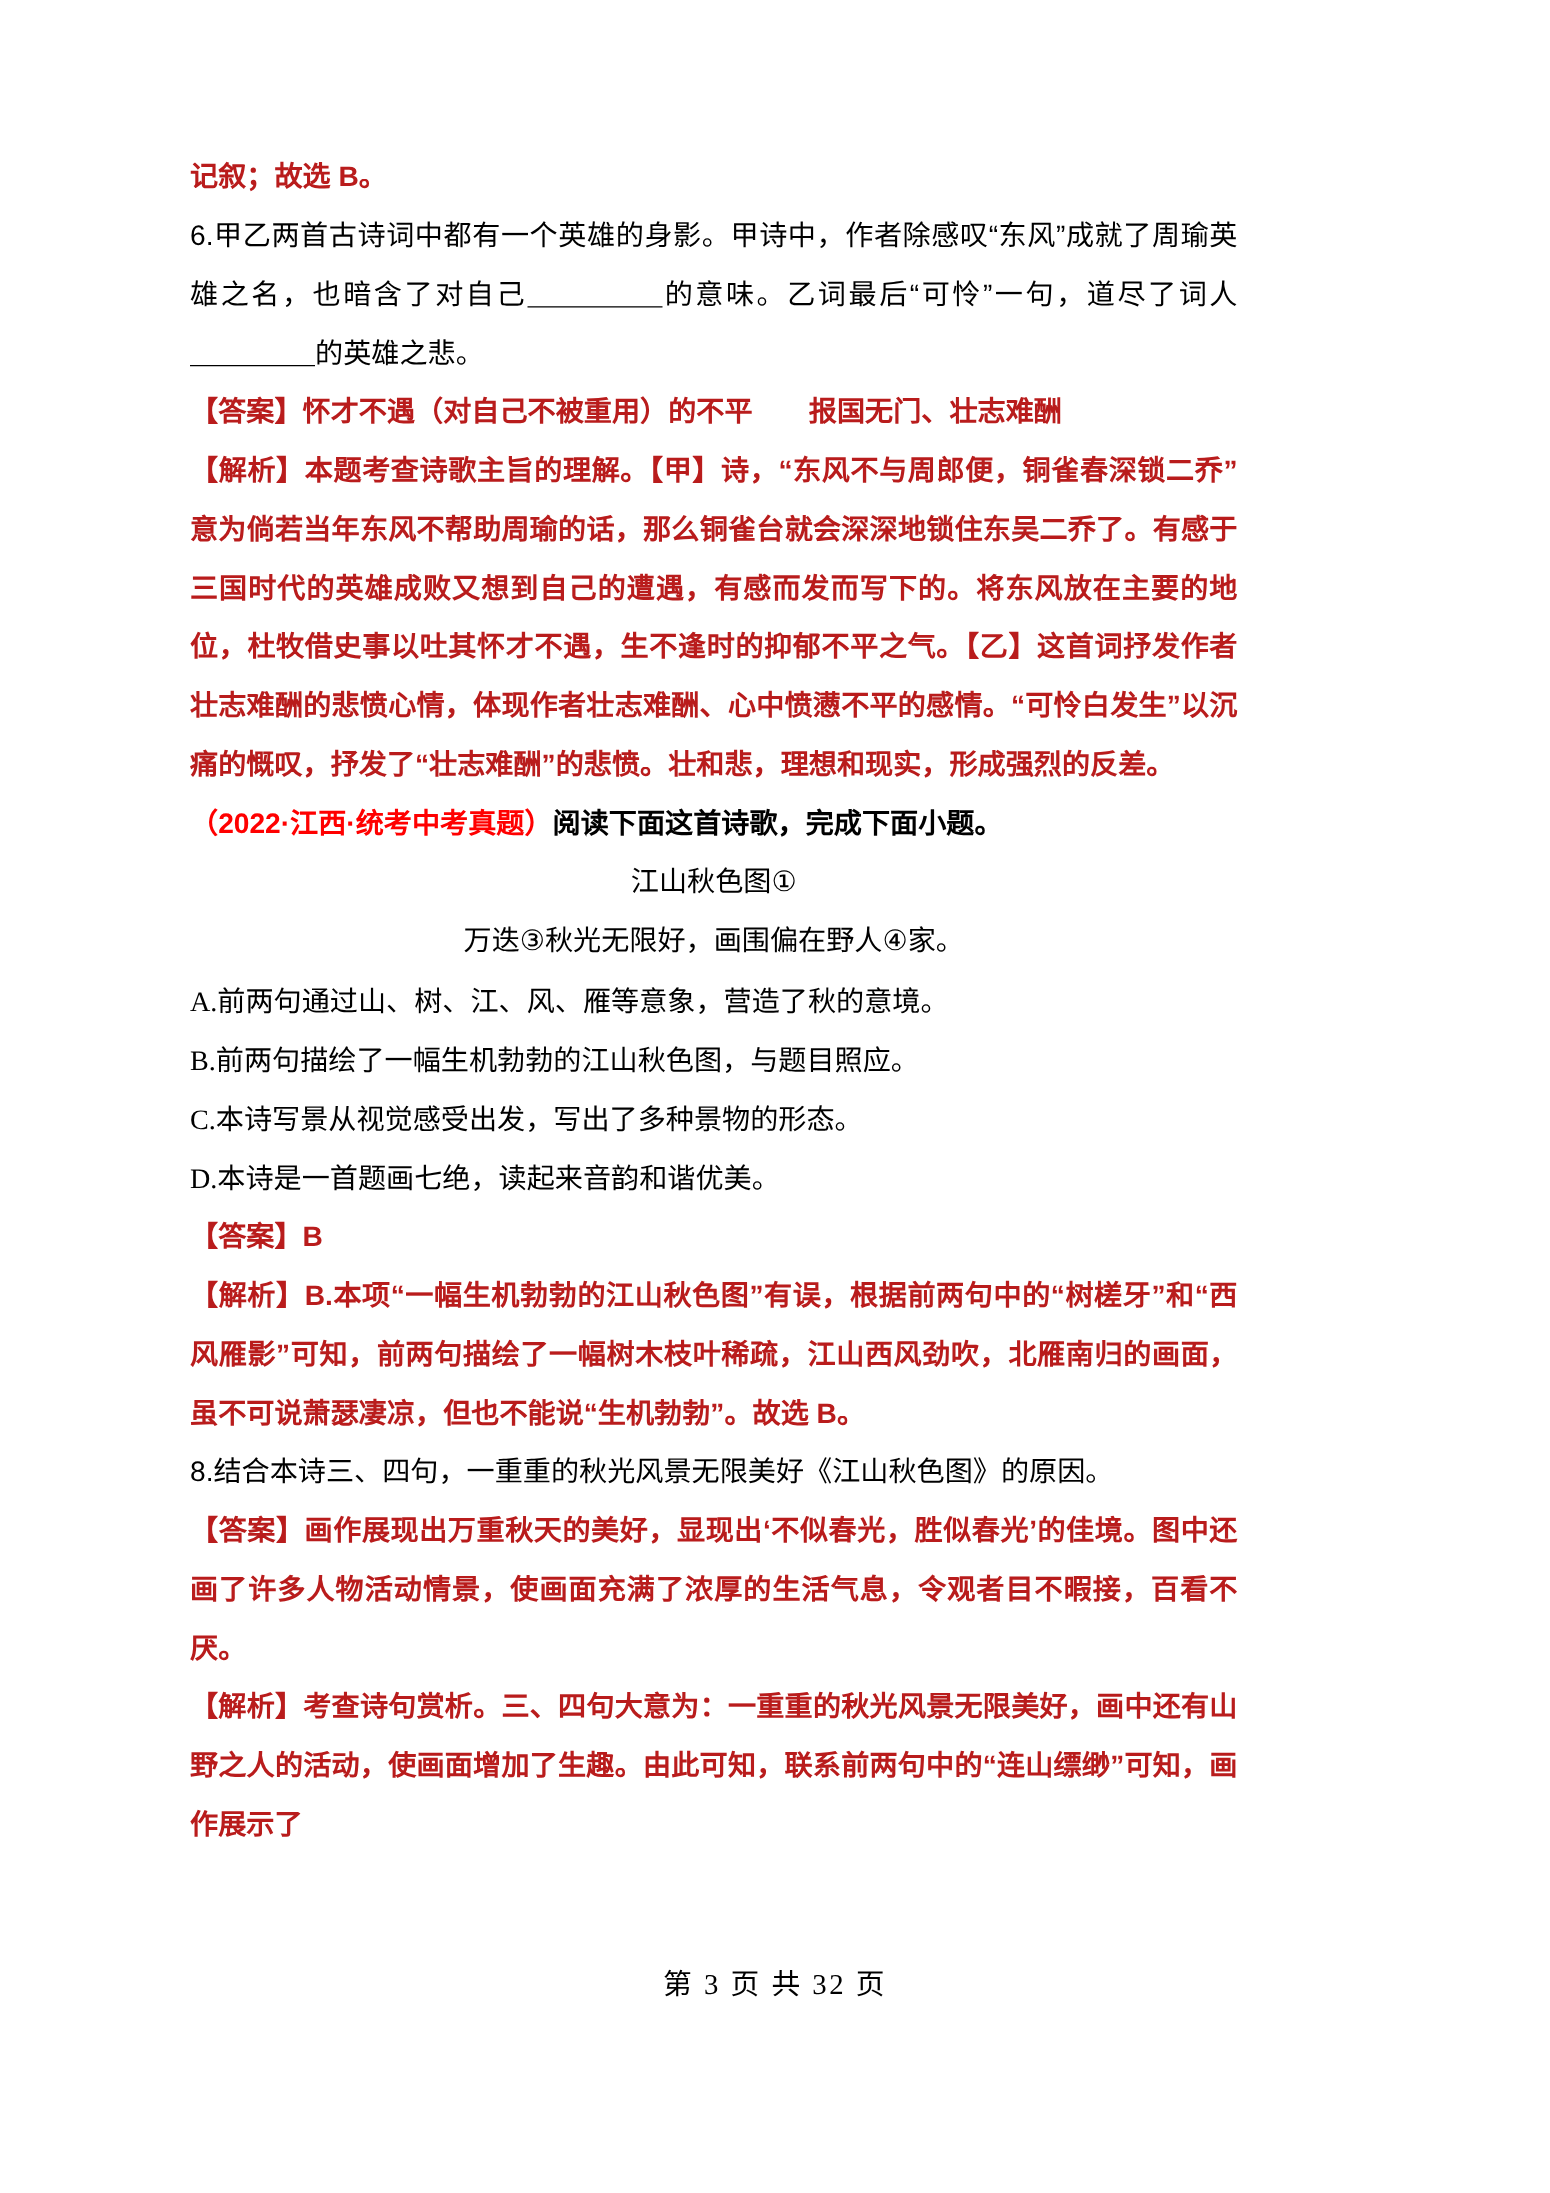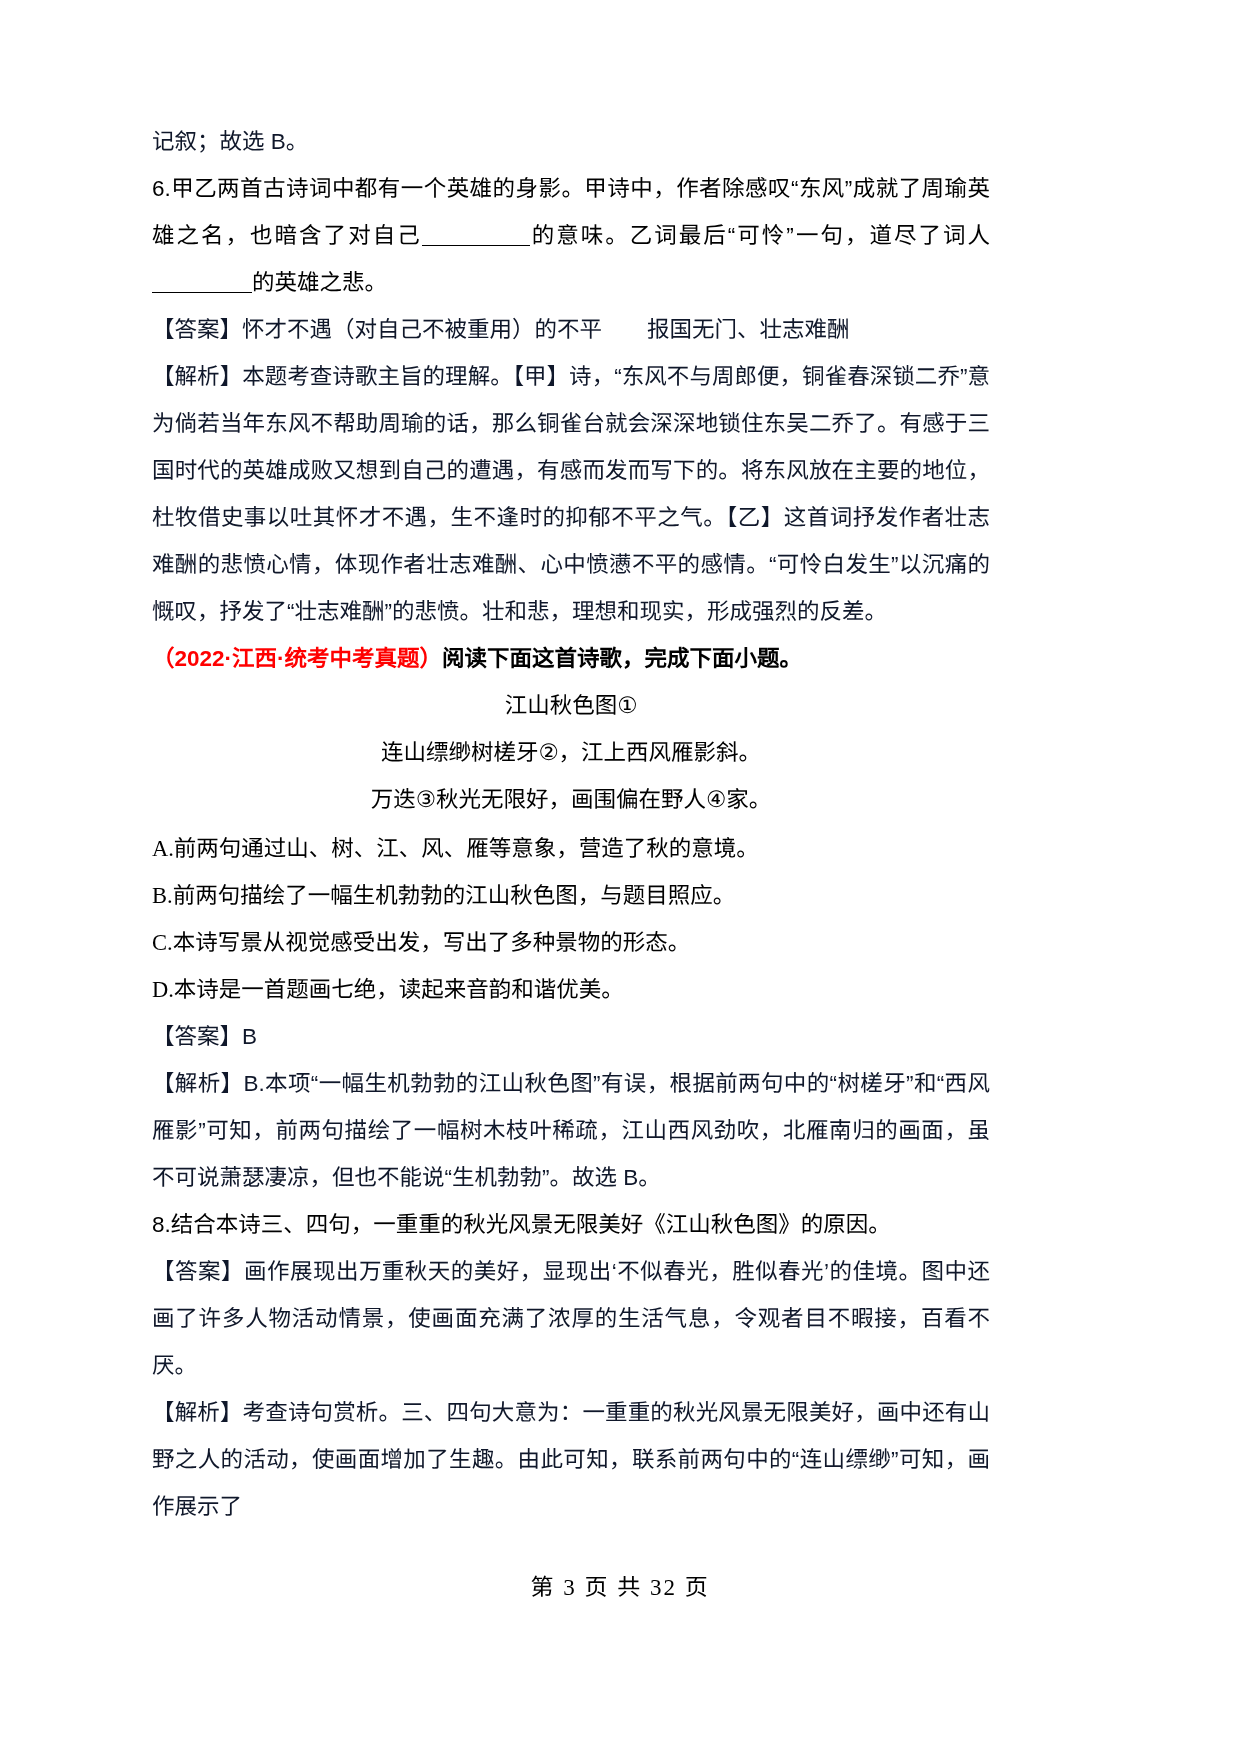--- a/index.html
+++ b/index.html
@@ -18,25 +18,26 @@
   }
   .content {
     position: absolute;
     left: 152px;
     top: 118px;
     width: 838px;
   }
   .para {
     font-size: 22.5px;
     line-height: 47px;
-    color: #0f172a;
+    color: #b91c1c;
     text-align: justify;
     text-justify: inter-ideograph;
     word-break: break-all;
     margin: 0;
+    font-weight: bold;
   }
   .para-black {
     font-size: 22.5px;
     line-height: 47px;
     color: #000000;
     text-align: justify;
     text-justify: inter-ideograph;
     word-break: break-all;
     margin: 0;
   }
@@ -116,21 +117,20 @@
 
     <p class="para-black"><span>6.</span><span>甲乙两首古诗词中都有一个英雄的身影。甲诗中，作者除感叹“东风”成就了周瑜英雄之名，也暗含了对自己</span><span class="blank-ul"></span><span>的意味。乙词最后“可怜”一句，道尽了词人</span><span class="blank-ul short"></span><span>的英雄之悲。</span></p>
 
     <p class="para"><span>【答案】</span><span>怀才不遇（对自己不被重用）的不平　　报国无门、壮志难酬</span></p>
 
     <p class="para"><span>【解析】</span><span>本题考查诗歌主旨的理解。【甲】诗，“东风不与周郎便，铜雀春深锁二乔”意为倘若当年东风不帮助周瑜的话，那么铜雀台就会深深地锁住东吴二乔了。有感于三国时代的英雄成败又想到自己的遭遇，有感而发而写下的。将东风放在主要的地位，杜牧借史事以吐其怀才不遇，生不逢时的抑郁不平之气。【乙】这首词抒发作者壮志难酬的悲愤心情，体现作者壮志难酬、心中愤懑不平的感情。“可怜白发生”以沉痛的慨叹，抒发了“壮志难酬”的悲愤。壮和悲，理想和现实，形成强烈的反差。</span></p>
 
     <p class="source-head"><span class="src">（2022·江西·统考中考真题）</span><span class="instr">阅读下面这首诗歌，完成下面小题。</span></p>
 
     <p class="centered">江山秋色图①</p>
-    <p class="centered">连山缥缈树槎牙②，江上西风雁影斜。</p>
     <p class="centered">万迭③秋光无限好，画围偏在野人④家。</p>
 
 
     <div class="spacer-sm"></div>
 
 
     <p class="opt">A.前两句通过山、树、江、风、雁等意象，营造了秋的意境。</p>
     <p class="opt">B.前两句描绘了一幅生机勃勃的江山秋色图，与题目照应。</p>
     <p class="opt">C.本诗写景从视觉感受出发，写出了多种景物的形态。</p>
     <p class="opt">D.本诗是一首题画七绝，读起来音韵和谐优美。</p>

